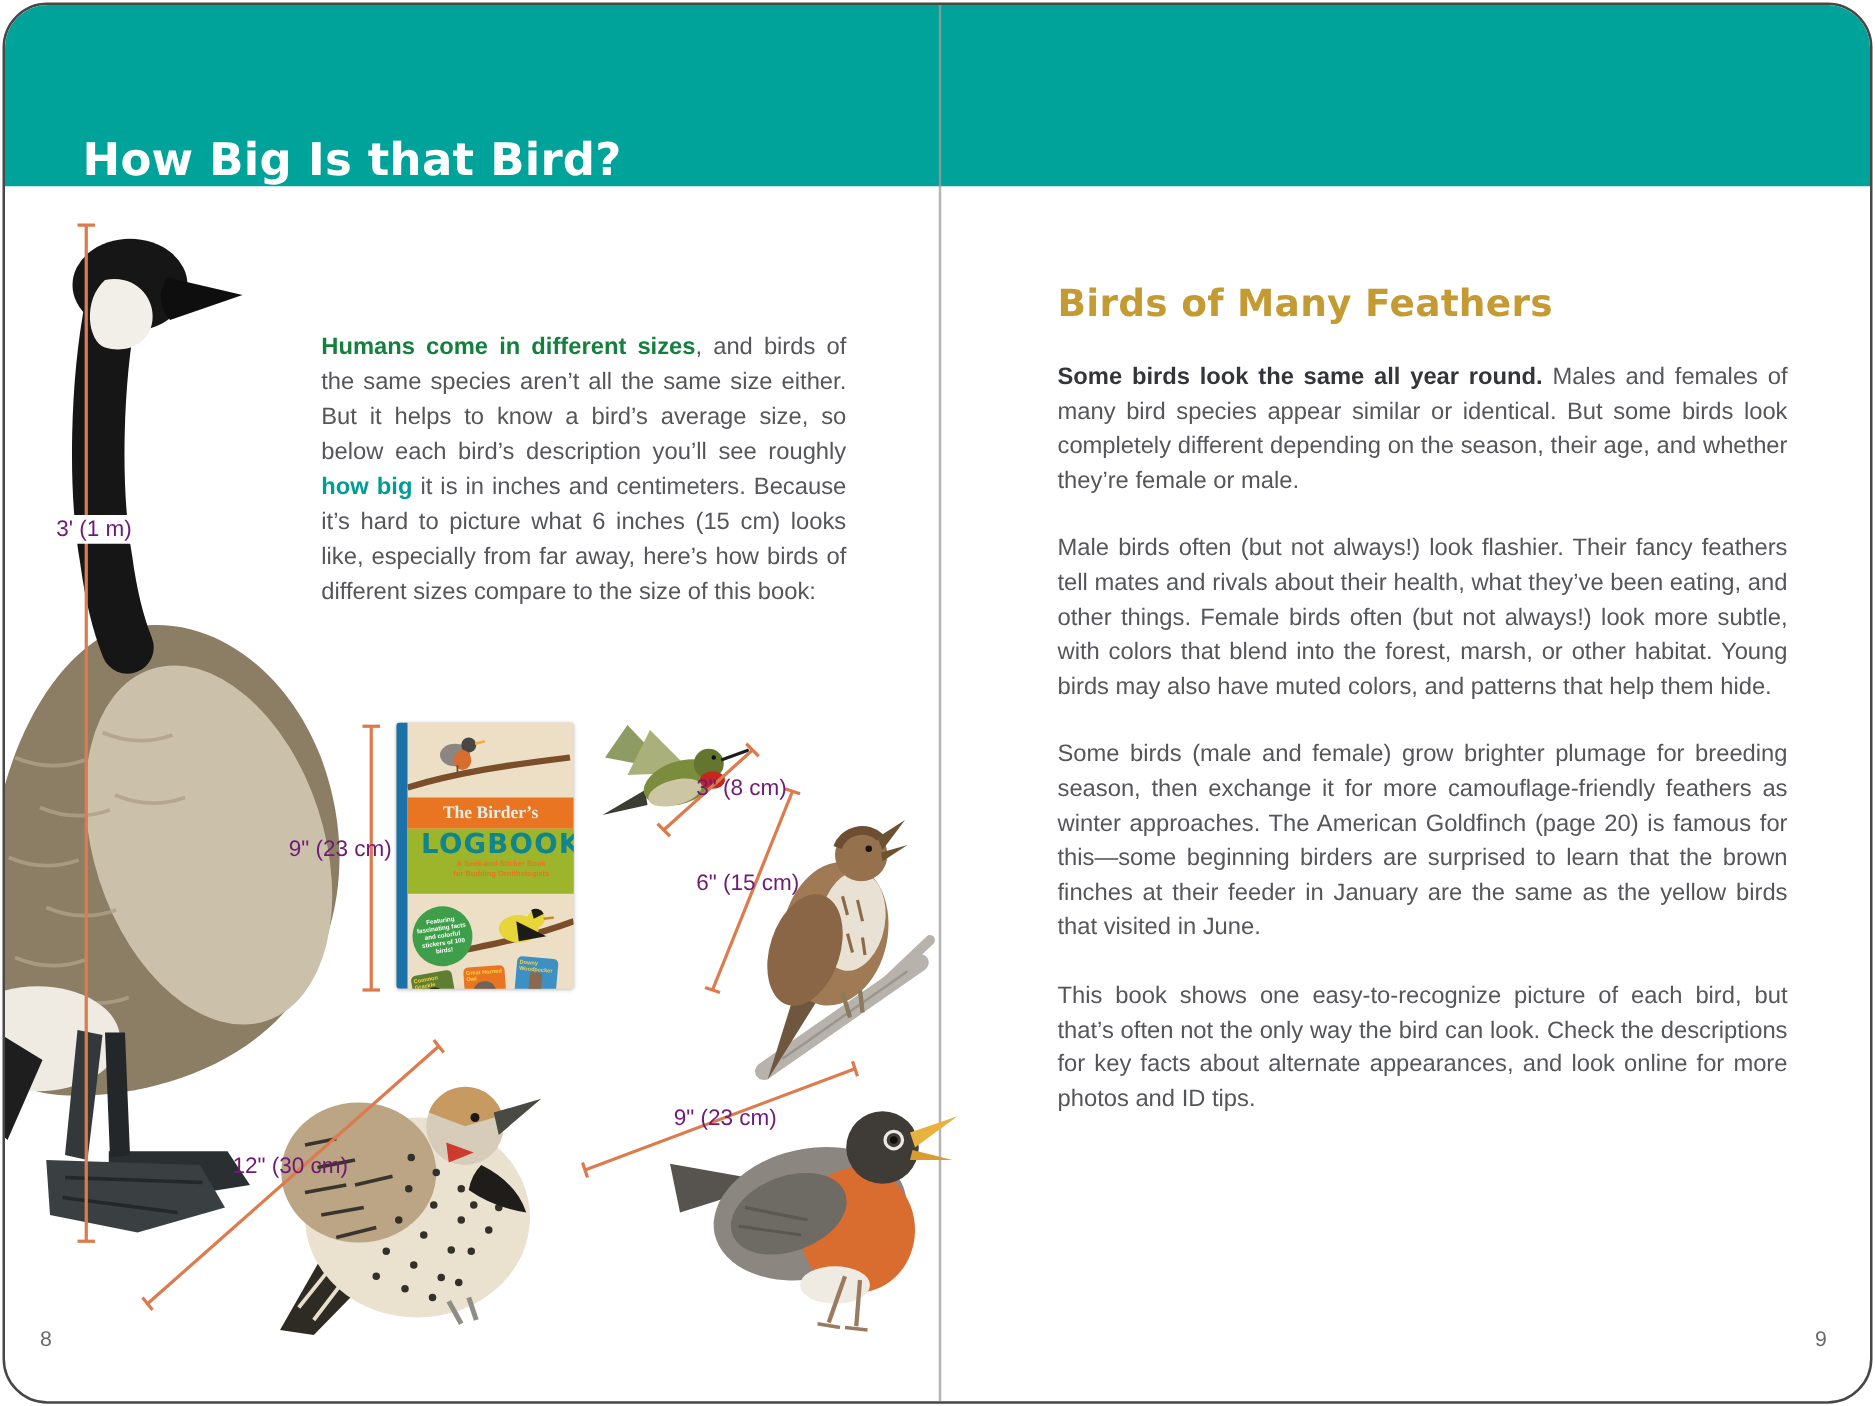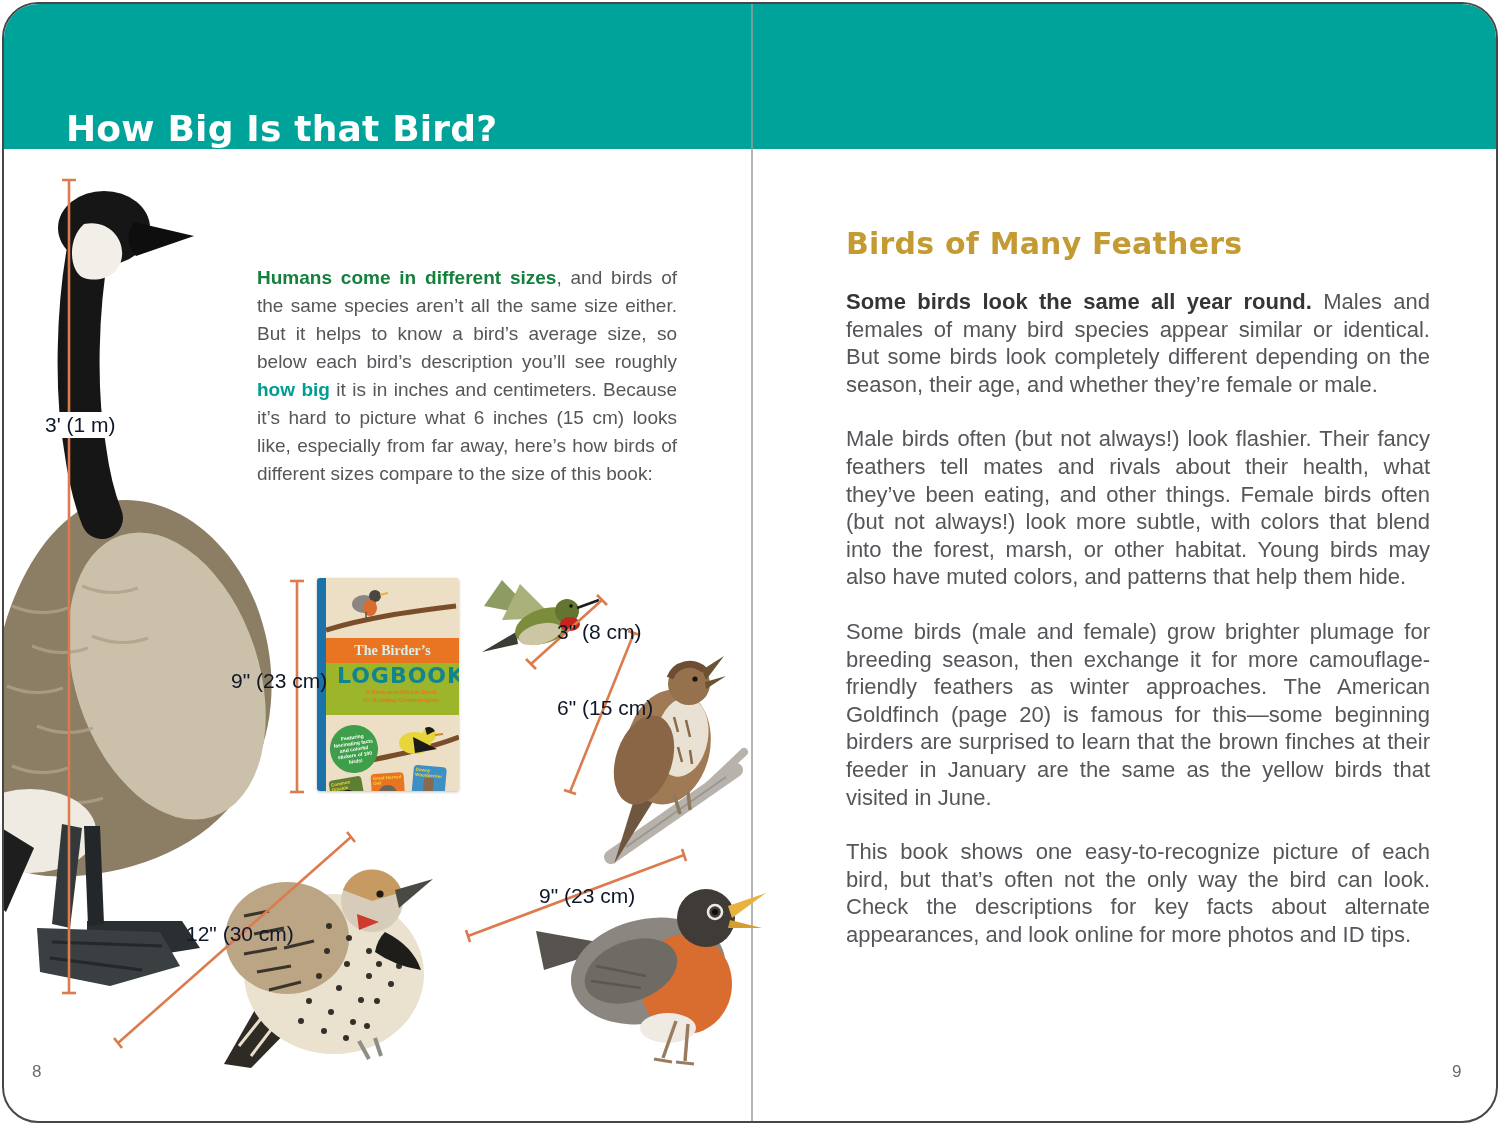--- a/index.html
+++ b/index.html
@@ -11,30 +11,30 @@
               font-family:"DejaVu Sans",sans-serif;font-size:36px;letter-spacing:.2px;}
   .gutter{position:absolute;left:747px;top:0;width:2px;height:100%;background:#9c9c9c;opacity:.75;}
 
   
   .intro{position:absolute;left:253px;top:260px;width:420px;font-size:19px;line-height:28px;
          color:#55565a;text-align:justify;}
   .intro b{color:#15803d;}
   .hi-teal{color:#019C92;font-weight:bold;}
   .right-title{position:absolute;left:842px;top:222px;font-family:"DejaVu Sans",sans-serif;
                font-weight:bold;font-size:30px;color:#C49B32;letter-spacing:.2px;text-align:right;}
-  .right-col{position:absolute;left:842px;top:284px;width:584px;font-size:22px;line-height:27.6px;
+  .right-col{position:absolute;left:842px;top:284px;width:584px;font-size:19px;line-height:27.6px;
              color:#55565a;text-align:justify;}
   .right-col p{margin:0 0 27px 0;}
   .right-col b{color:#343539;}
   .pagenum{position:absolute;font-size:17px;color:#6a6a6a;}
   .pn-left{left:28px;top:1058px;}
   .pn-right{left:1448px;top:1058px;}
 
   
-  .mlabel{position:absolute;font-size:21px;color:#0f172a;white-space:nowrap;z-index:6;}
+  .mlabel{position:absolute;font-size:18px;color:#701a75;white-space:nowrap;z-index:6;}
   .mlabel.bg{background:#ffffff;padding:1px 4px;}
 
   .layer{position:absolute;left:0;top:0;width:1500px;height:1125px;pointer-events:none;}
   .z1{z-index:1}.z2{z-index:5}
 
   
   .cover{position:absolute;left:313px;top:574px;width:142px;height:213px;background:#EDDFC6;
          border-radius:3px;z-index:2;box-shadow:0 1px 3px rgba(0,0,0,.25);overflow:hidden;}
   .cover .spine{position:absolute;left:0;top:0;width:9px;height:100%;background:#1B72A8;}
   .cover .bandO{position:absolute;left:9px;top:60px;width:133px;height:25px;background:#E97523;

